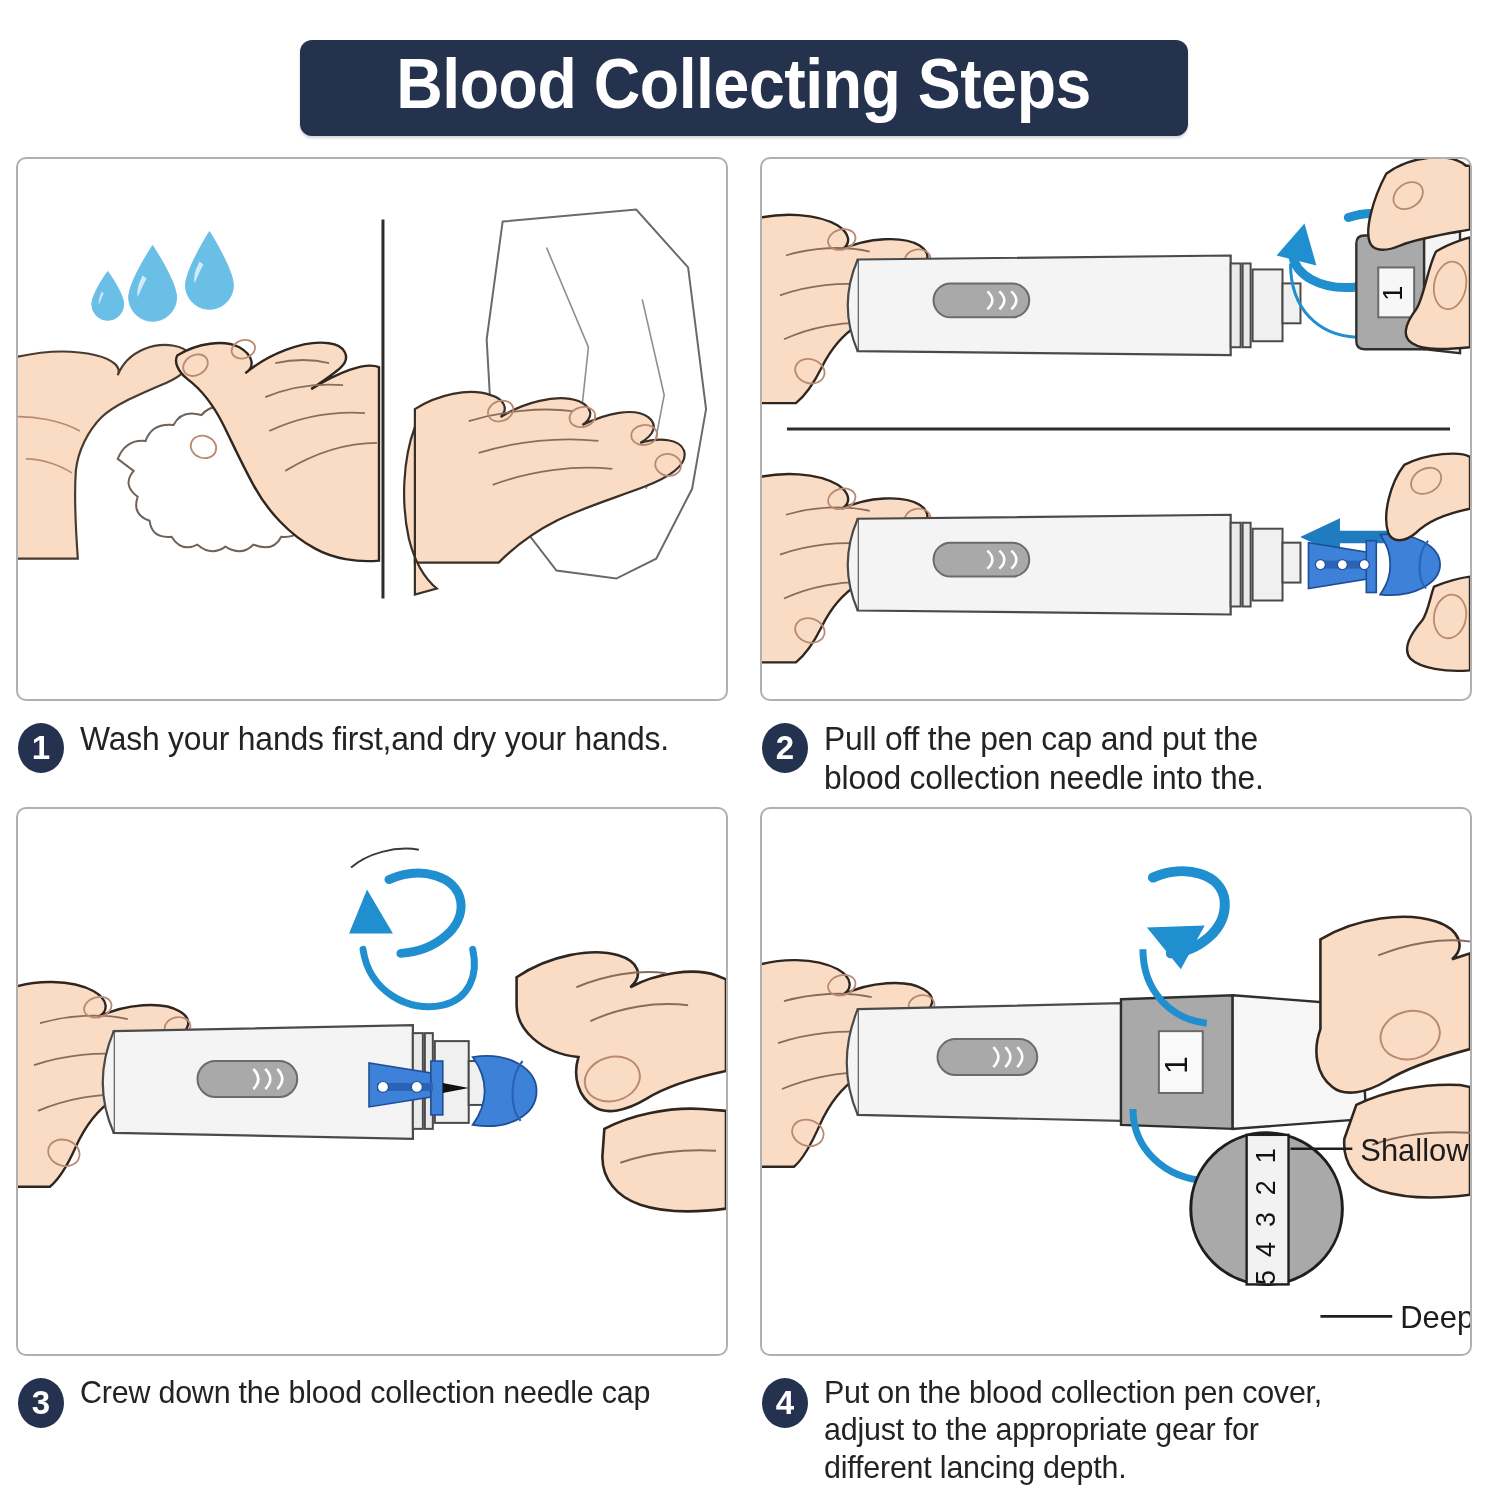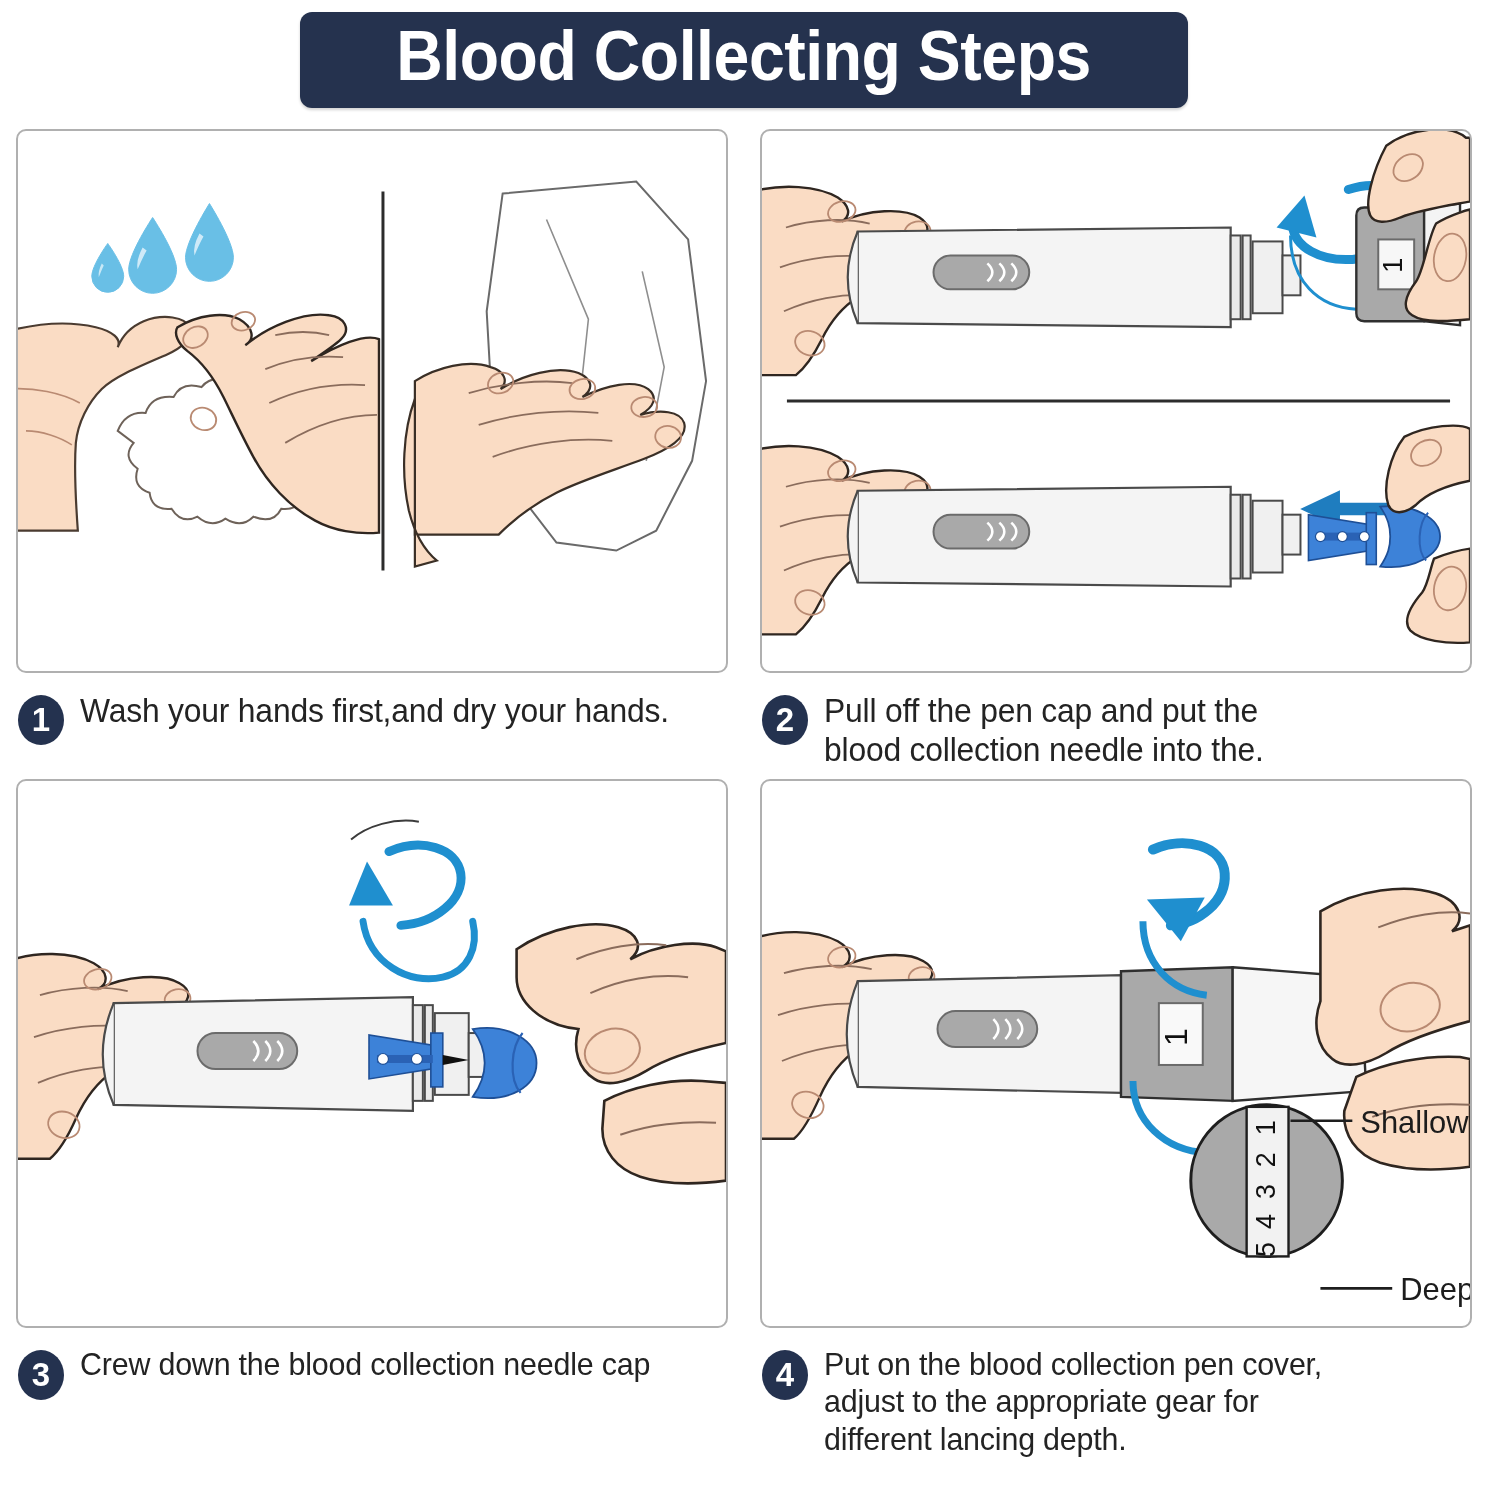--- a/index.html
+++ b/index.html
@@ -15,20 +15,21 @@
     position: relative;
   }
 
   
   .title-wrap {
     width: 100%;
     display: flex;
     justify-content: center;
     padding-top: 12px;
     box-sizing: border-box;
+    margin-top: 28px;
   }
   .title-banner {
     background: #25324e;
     border-radius: 12px;
     padding: 8px 66px 14px 66px;
     box-shadow: 0 2px 3px rgba(0,0,0,0.18);
   }
   .title-text {
     color: #ffffff;
     font-size: 70px;

